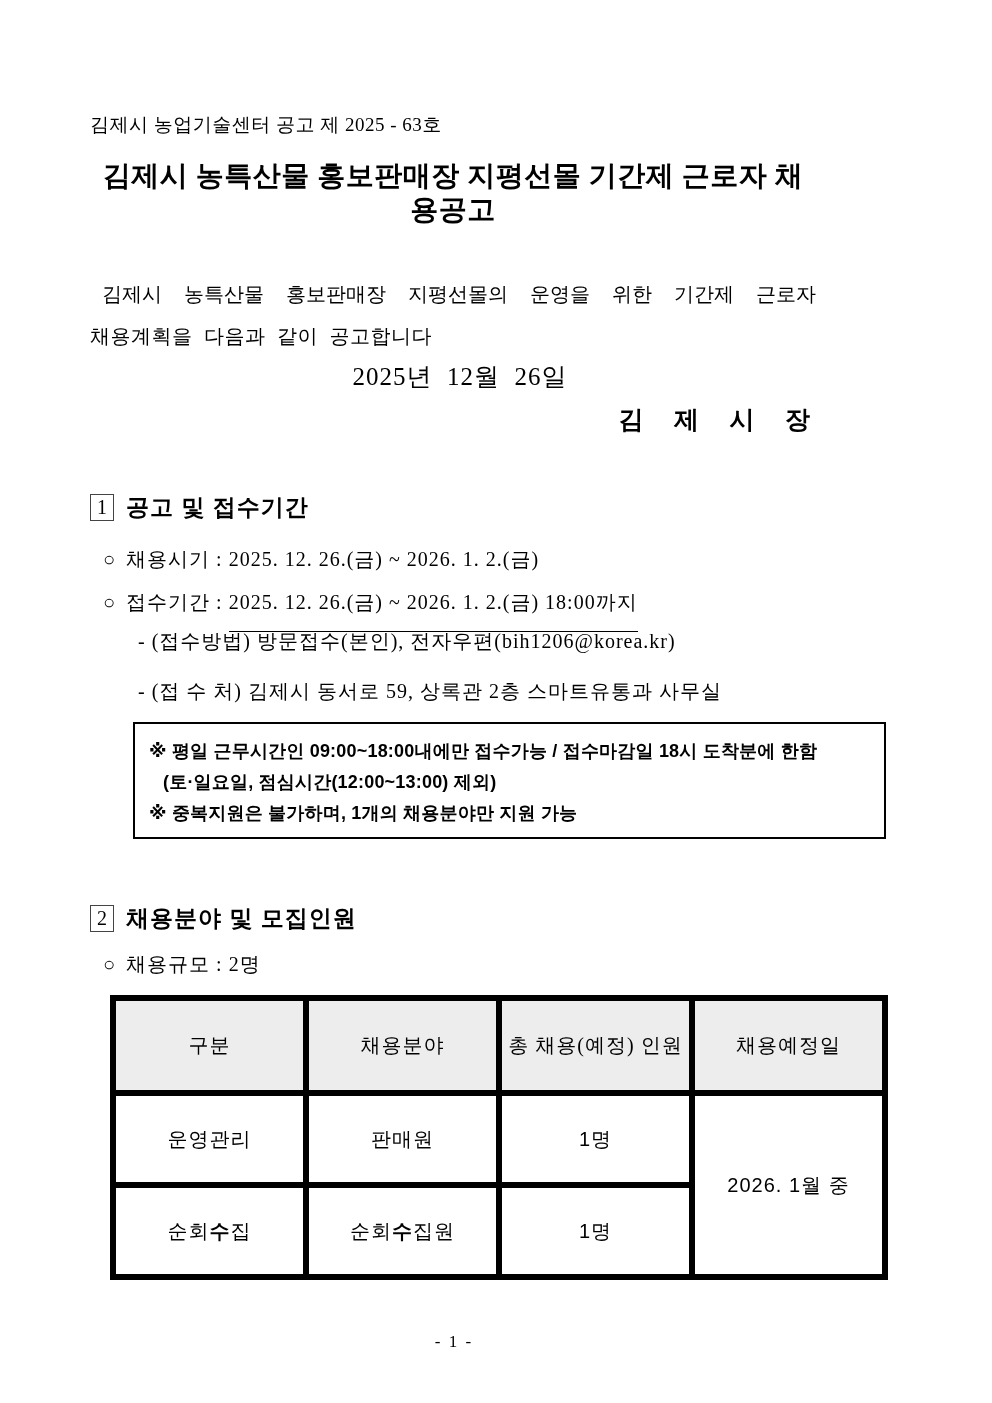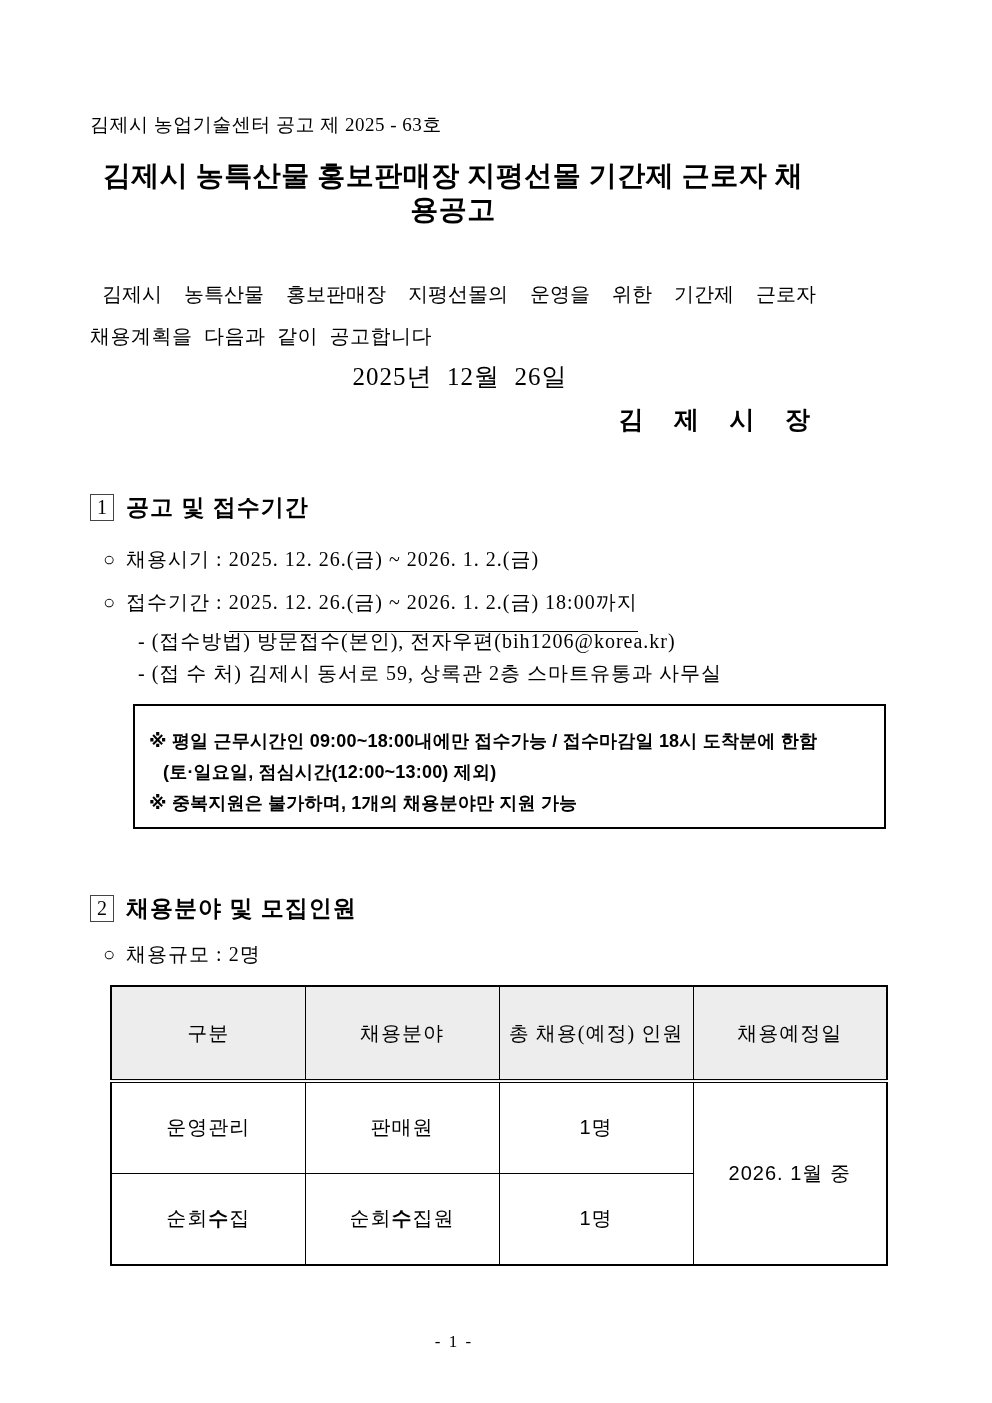--- a/index.html
+++ b/index.html
@@ -68,44 +68,44 @@
   .bullet.b1 { margin-top: 20px; }
   .bullet.b2 { margin-top: 13px; }
   .bullet.b3 { margin-top: 14px; }
   .u-line { border-bottom: 1.5px solid #000; padding-bottom: 18px; }
 
   .subline {
     font-size: 20px; line-height: 30px; letter-spacing: 1px;
     padding-left: 48px;
   }
   .subline.sub1 { margin-top: 9px; }
-  .subline.sub2 { margin-top: 2px; }
+  .subline.sub2 { margin-top: 20px; }
 
   .note-box {
     margin-top: 16px; margin-left: 43px;
     width: 753px;
     border: 2px solid #000;
-    padding: 20px 12px 8px 14px;
+    padding: 12px 12px 8px 14px;
     font-family: "Liberation Sans", "DejaVu Sans", sans-serif;
     font-size: 18px; font-weight: 600; line-height: 31px;
     letter-spacing: 0.2px;
   }
   .note-line2 { padding-left: 14px; }
 
   .scale-bullet { margin-top: 14px; }
 
   table.recruit {
     margin-top: 16px; margin-left: 20px;
     width: 778px;
     border-collapse: collapse;
     table-layout: fixed;
     text-align: center;
   }
   table.recruit, table.recruit th, table.recruit td {
-    border: 1px solid #000000;
+    border: 6px solid #000000;
   }
   table.recruit { border: 2px solid #000; }
   table.recruit th {
     background: #ededed;
     height: 95px;
     font-weight: normal;
     font-size: 20px; letter-spacing: 1px;
     border-bottom: 4px double #000;
   }
   table.recruit td {

